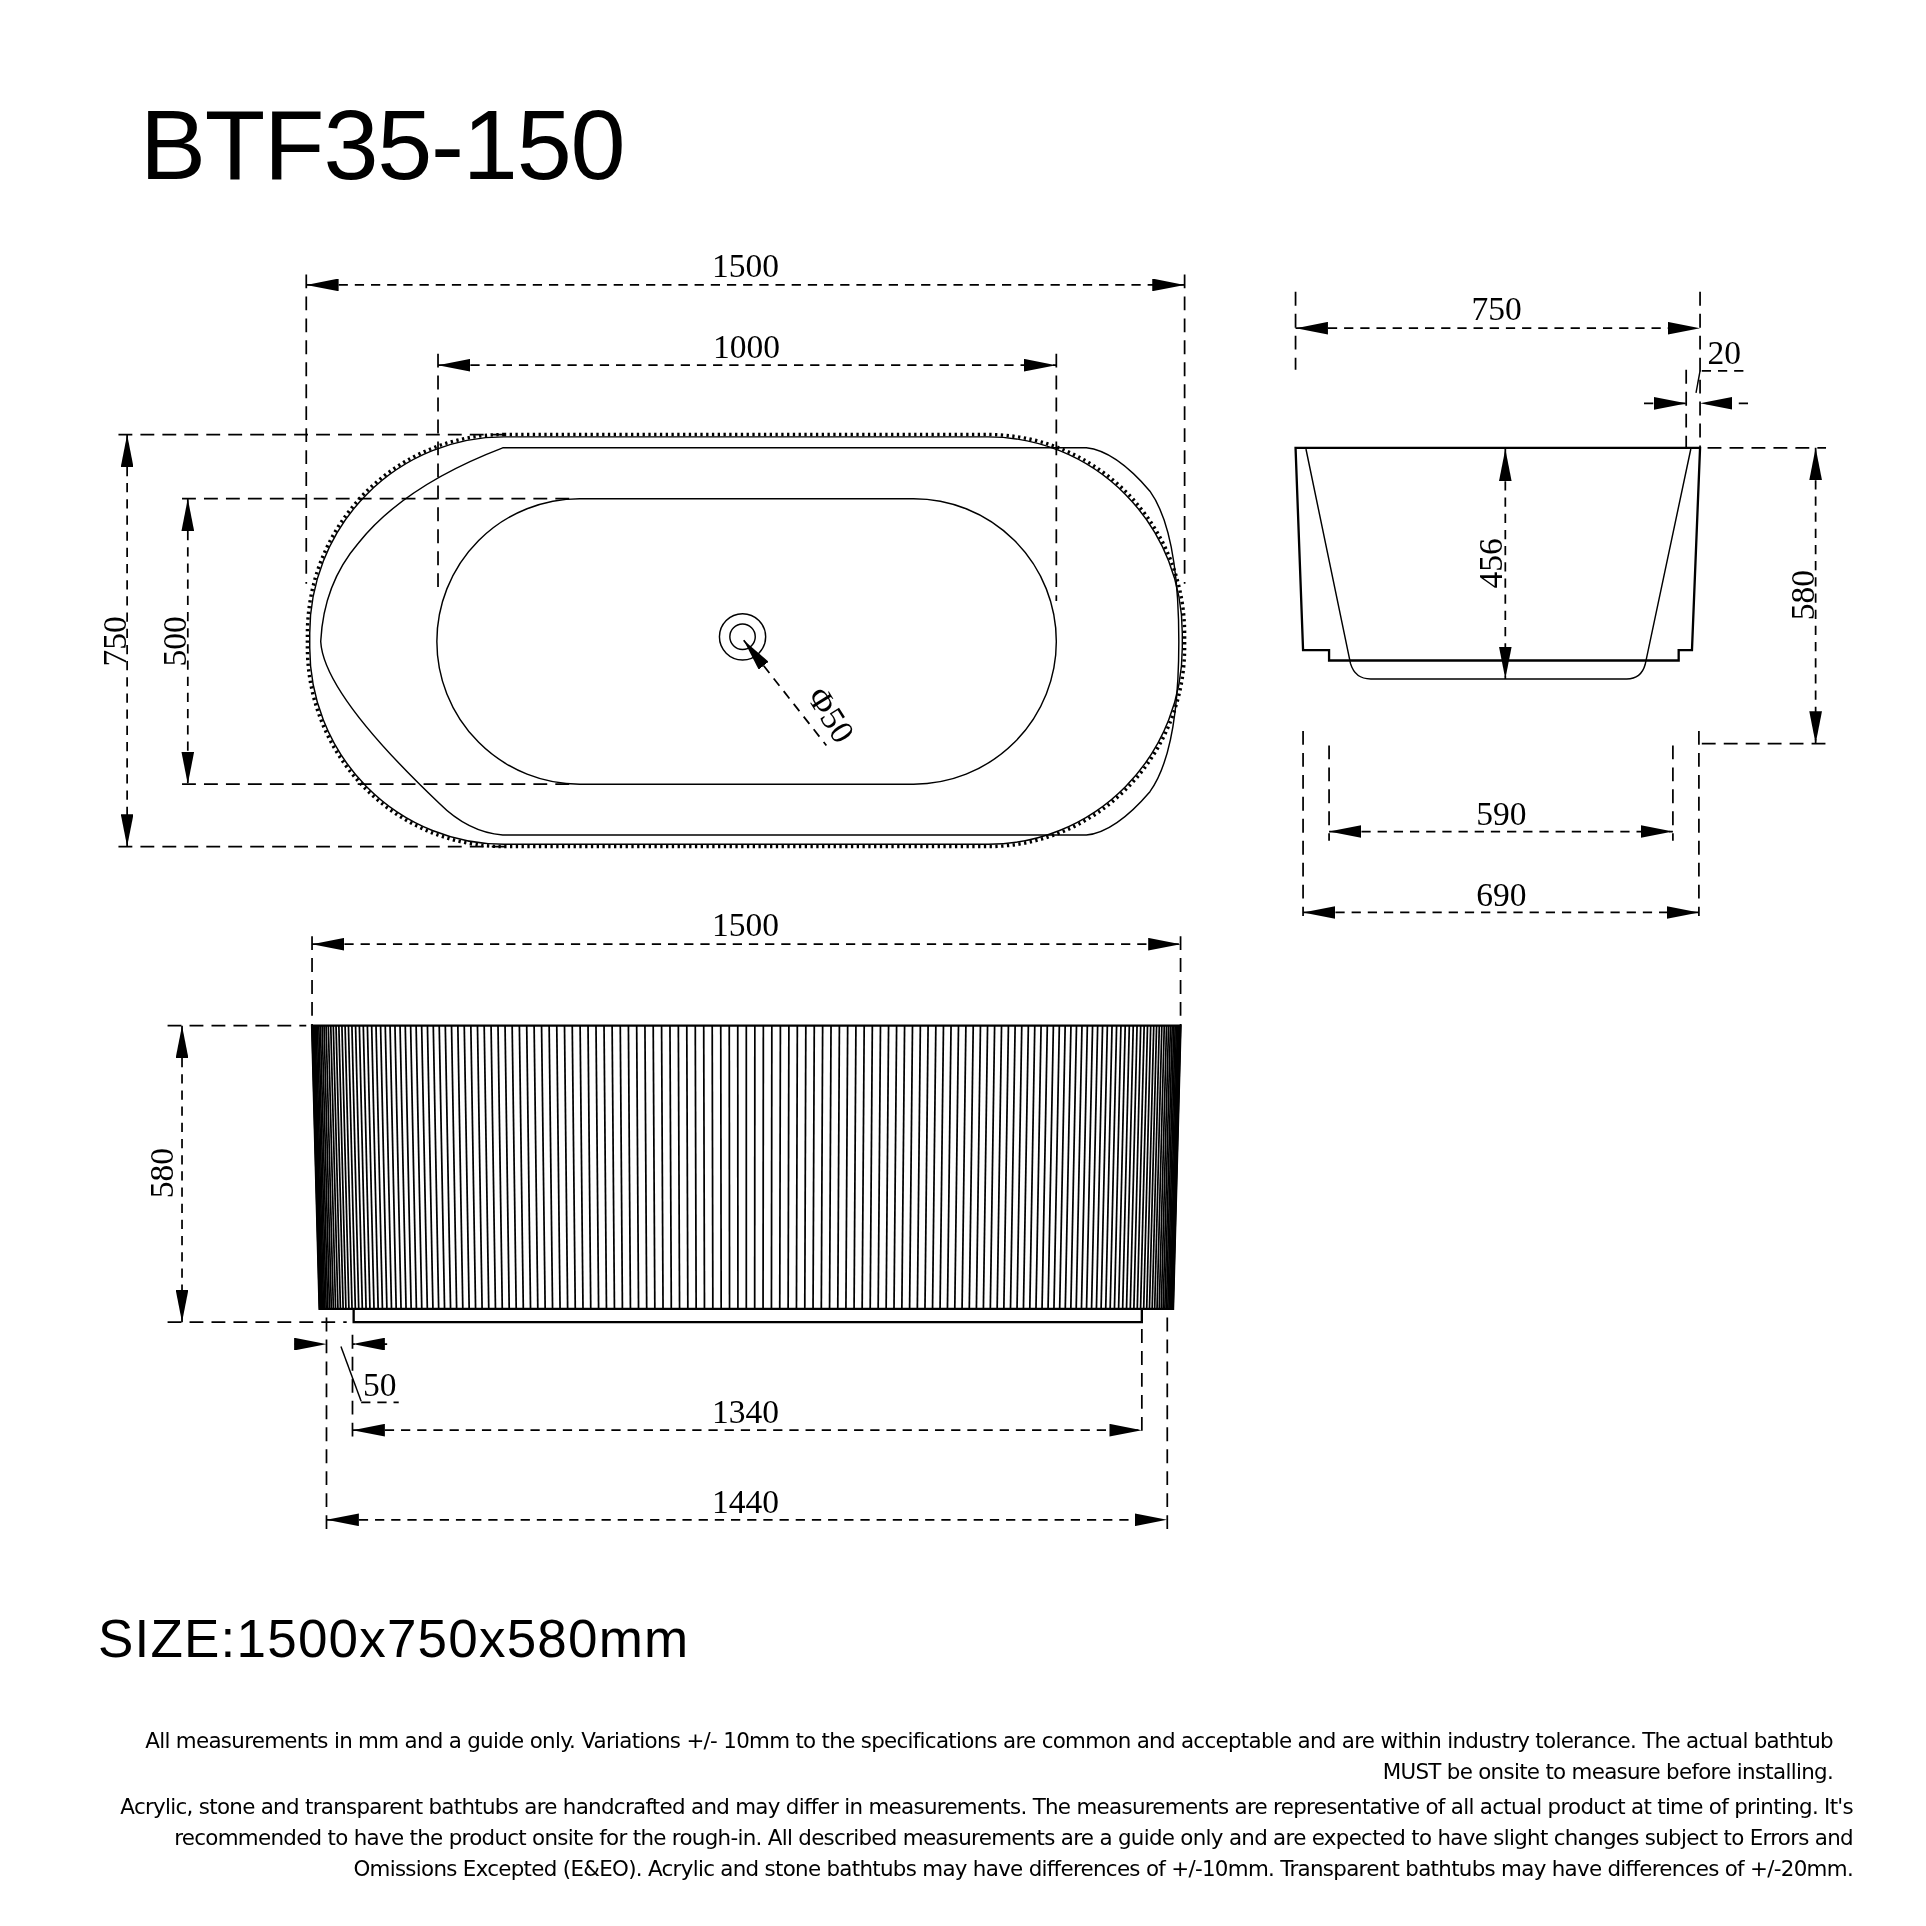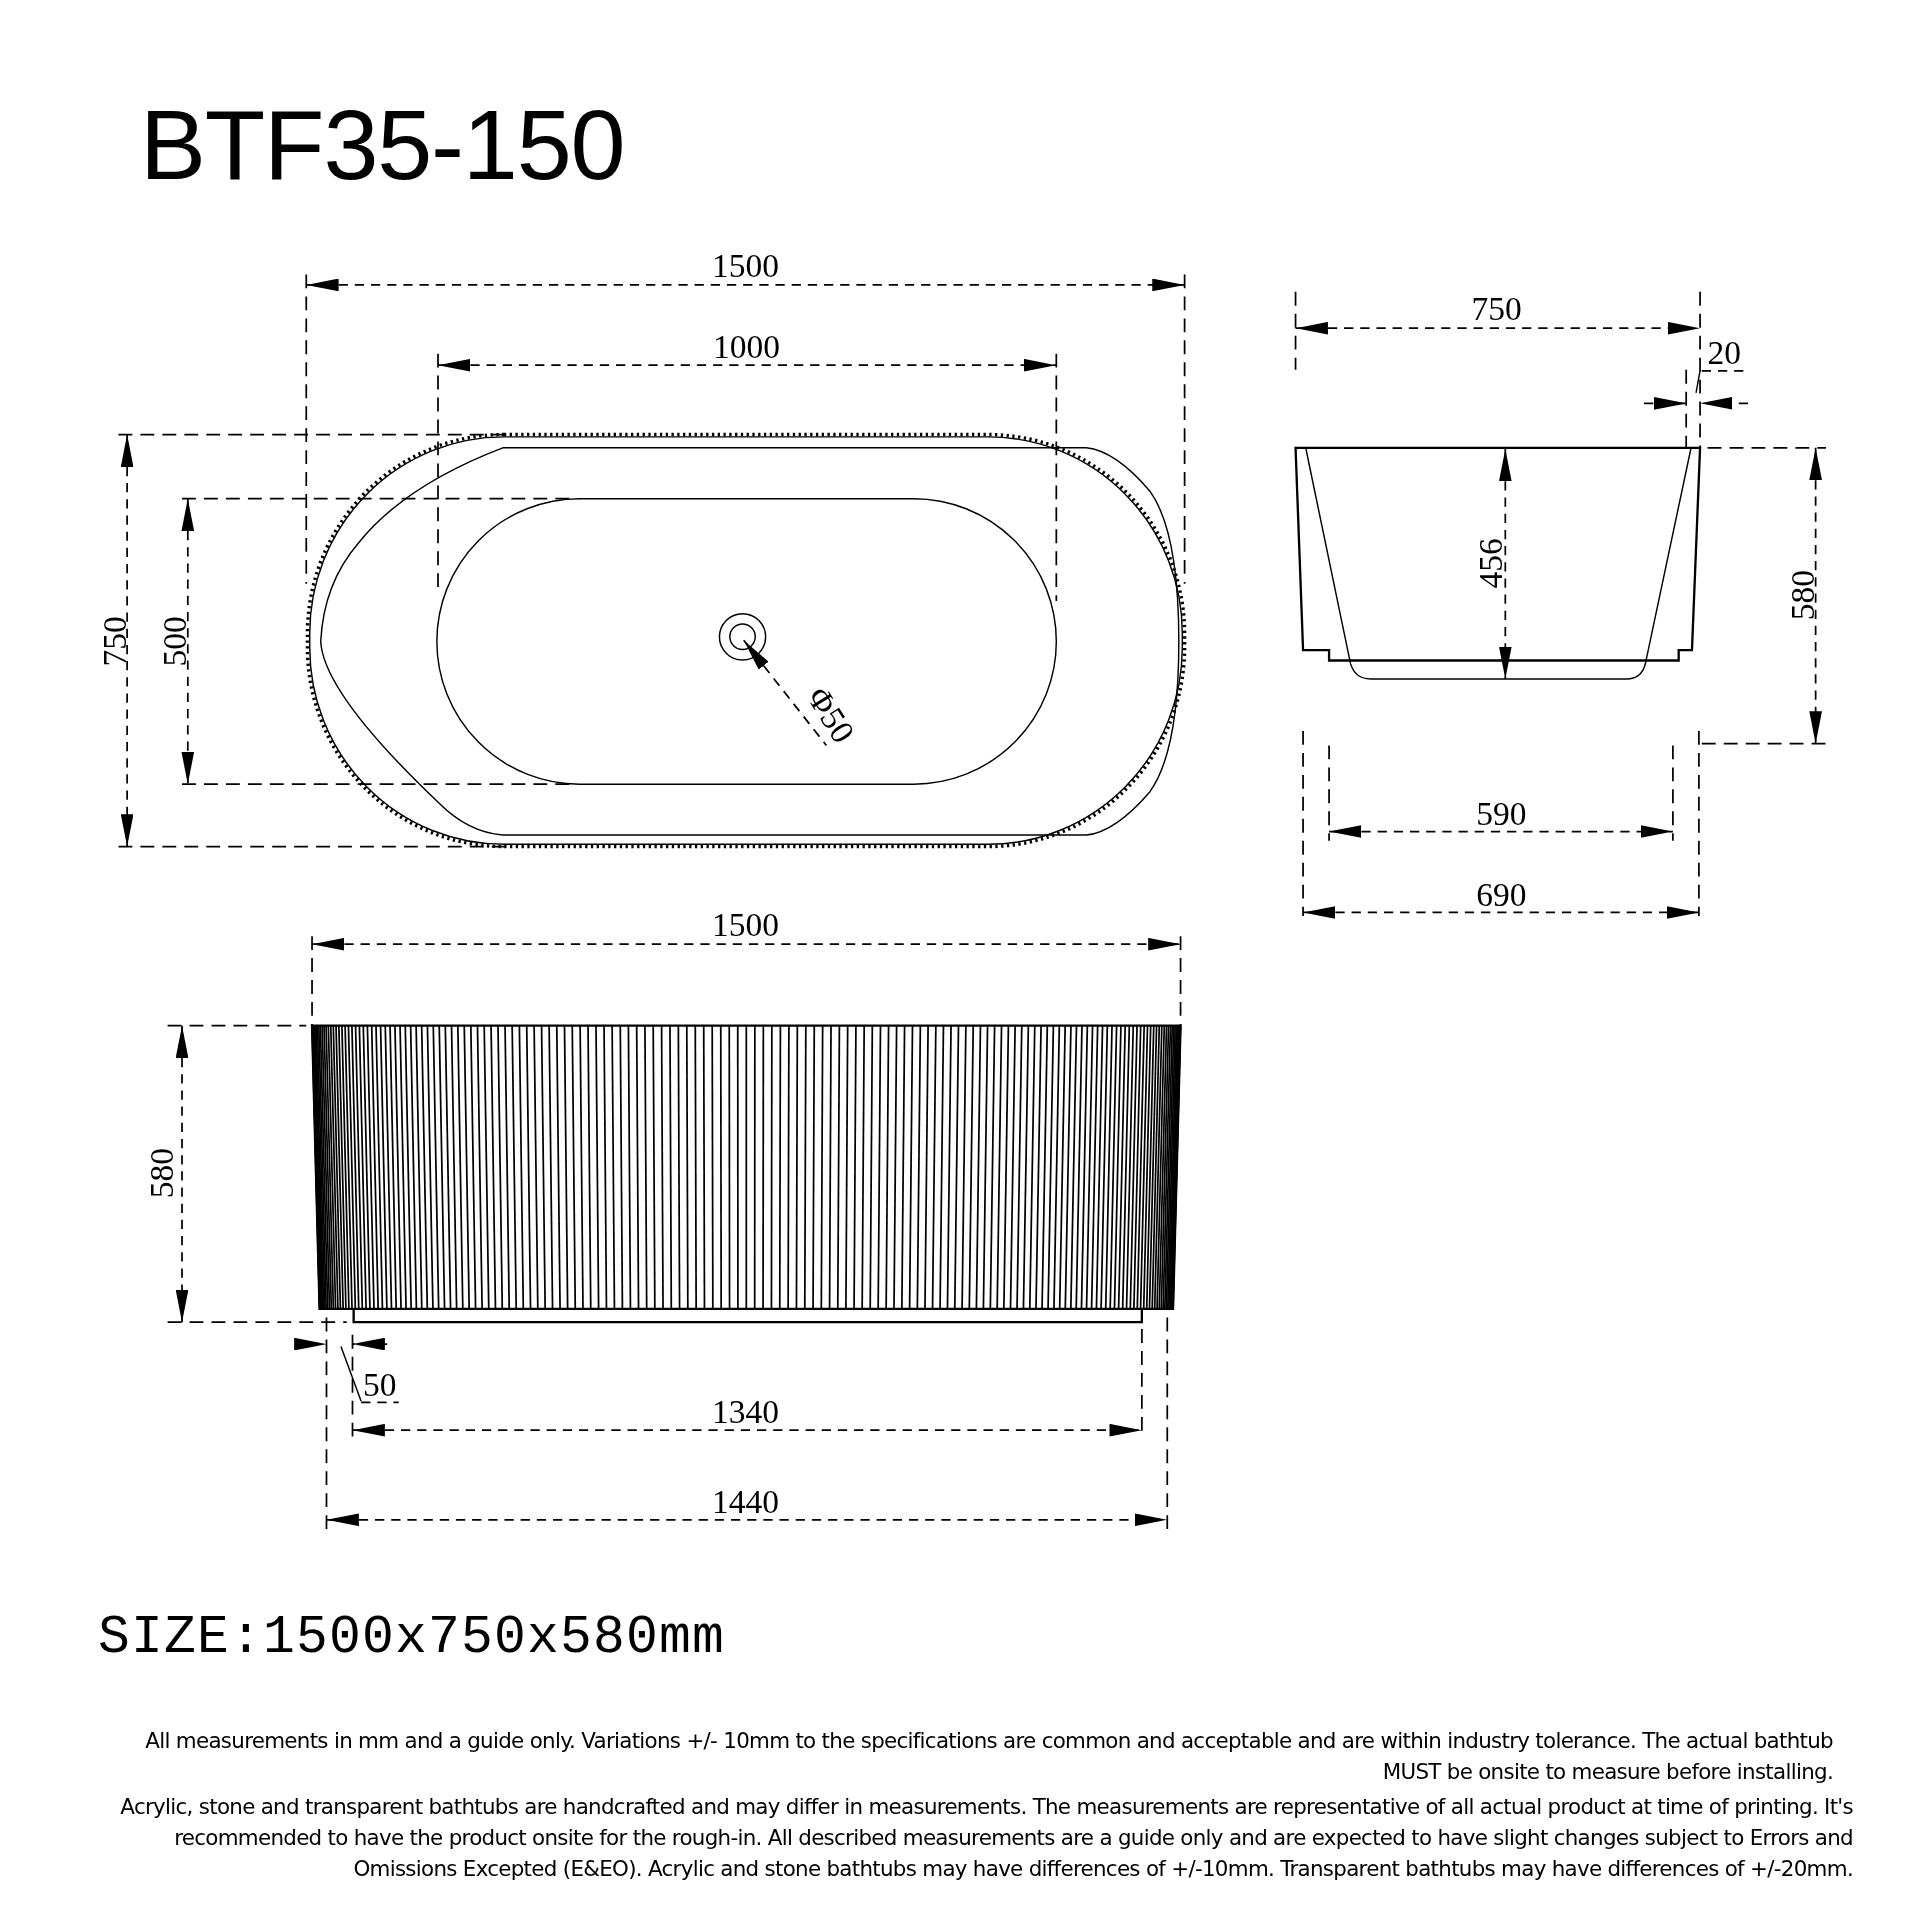--- a/index.html
+++ b/index.html
@@ -1,18 +1,18 @@
 <!DOCTYPE html>
 <html style="font-size:9.2px"><head>
   <meta charset="utf-8">
   <style>
     html, body { margin: 0; padding: 0; background: #ffffff; }
     body { width: 1926px; height: 1926px; position: relative; overflow: hidden; font-family: "Liberation Sans", sans-serif; color: #000; }
     .model-title { position: absolute; left: 132px; top: 87px; font-family: "Liberation Sans", sans-serif; font-weight: normal; font-size: 99px; letter-spacing: -1.2px; line-height: 1; margin: 8px; }
-    .size-line { position: absolute; left: 98px; top: 1612px; font-family: Liberation Mono, monospace; font-size: 53px; letter-spacing: 1.2px; line-height: 1; margin: 0; }
+    .size-line { position: absolute; left: 98px; top: 1612px; font-family: Liberation Sans, sans-serif; font-size: 53px; letter-spacing: 1.2px; line-height: 1; margin: 0; }
     .disclaimer { position: absolute; left: 99px; width: 1734px; font-family: "DejaVu Sans", sans-serif; font-size: 21.4px; line-height: 31px; margin: 0; letter-spacing: -0.7px; text-align: right; }
     .disc-1 { top: 1725px; }
     .disc-2 { top: 1791px; margin-left: 20px; }
     svg.drawing { position: absolute; left: 0; top: 0; width: 1926px; height: 1926px; }
     .dim { stroke: #000; stroke-width: 3; stroke-dasharray: 16 12; fill: none; }
     .ext { stroke: #000; stroke-width: 3; stroke-dasharray: 24 14; fill: none; }
     .solid { stroke: #000; stroke-width: 4; fill: none; }
     .thin { stroke: #000; stroke-width: 2.5; fill: none; }
     .arrow { fill: #000; }
     .dimtext { font-family: "Liberation Serif", serif; font-size: 58px; fill: #000; }

